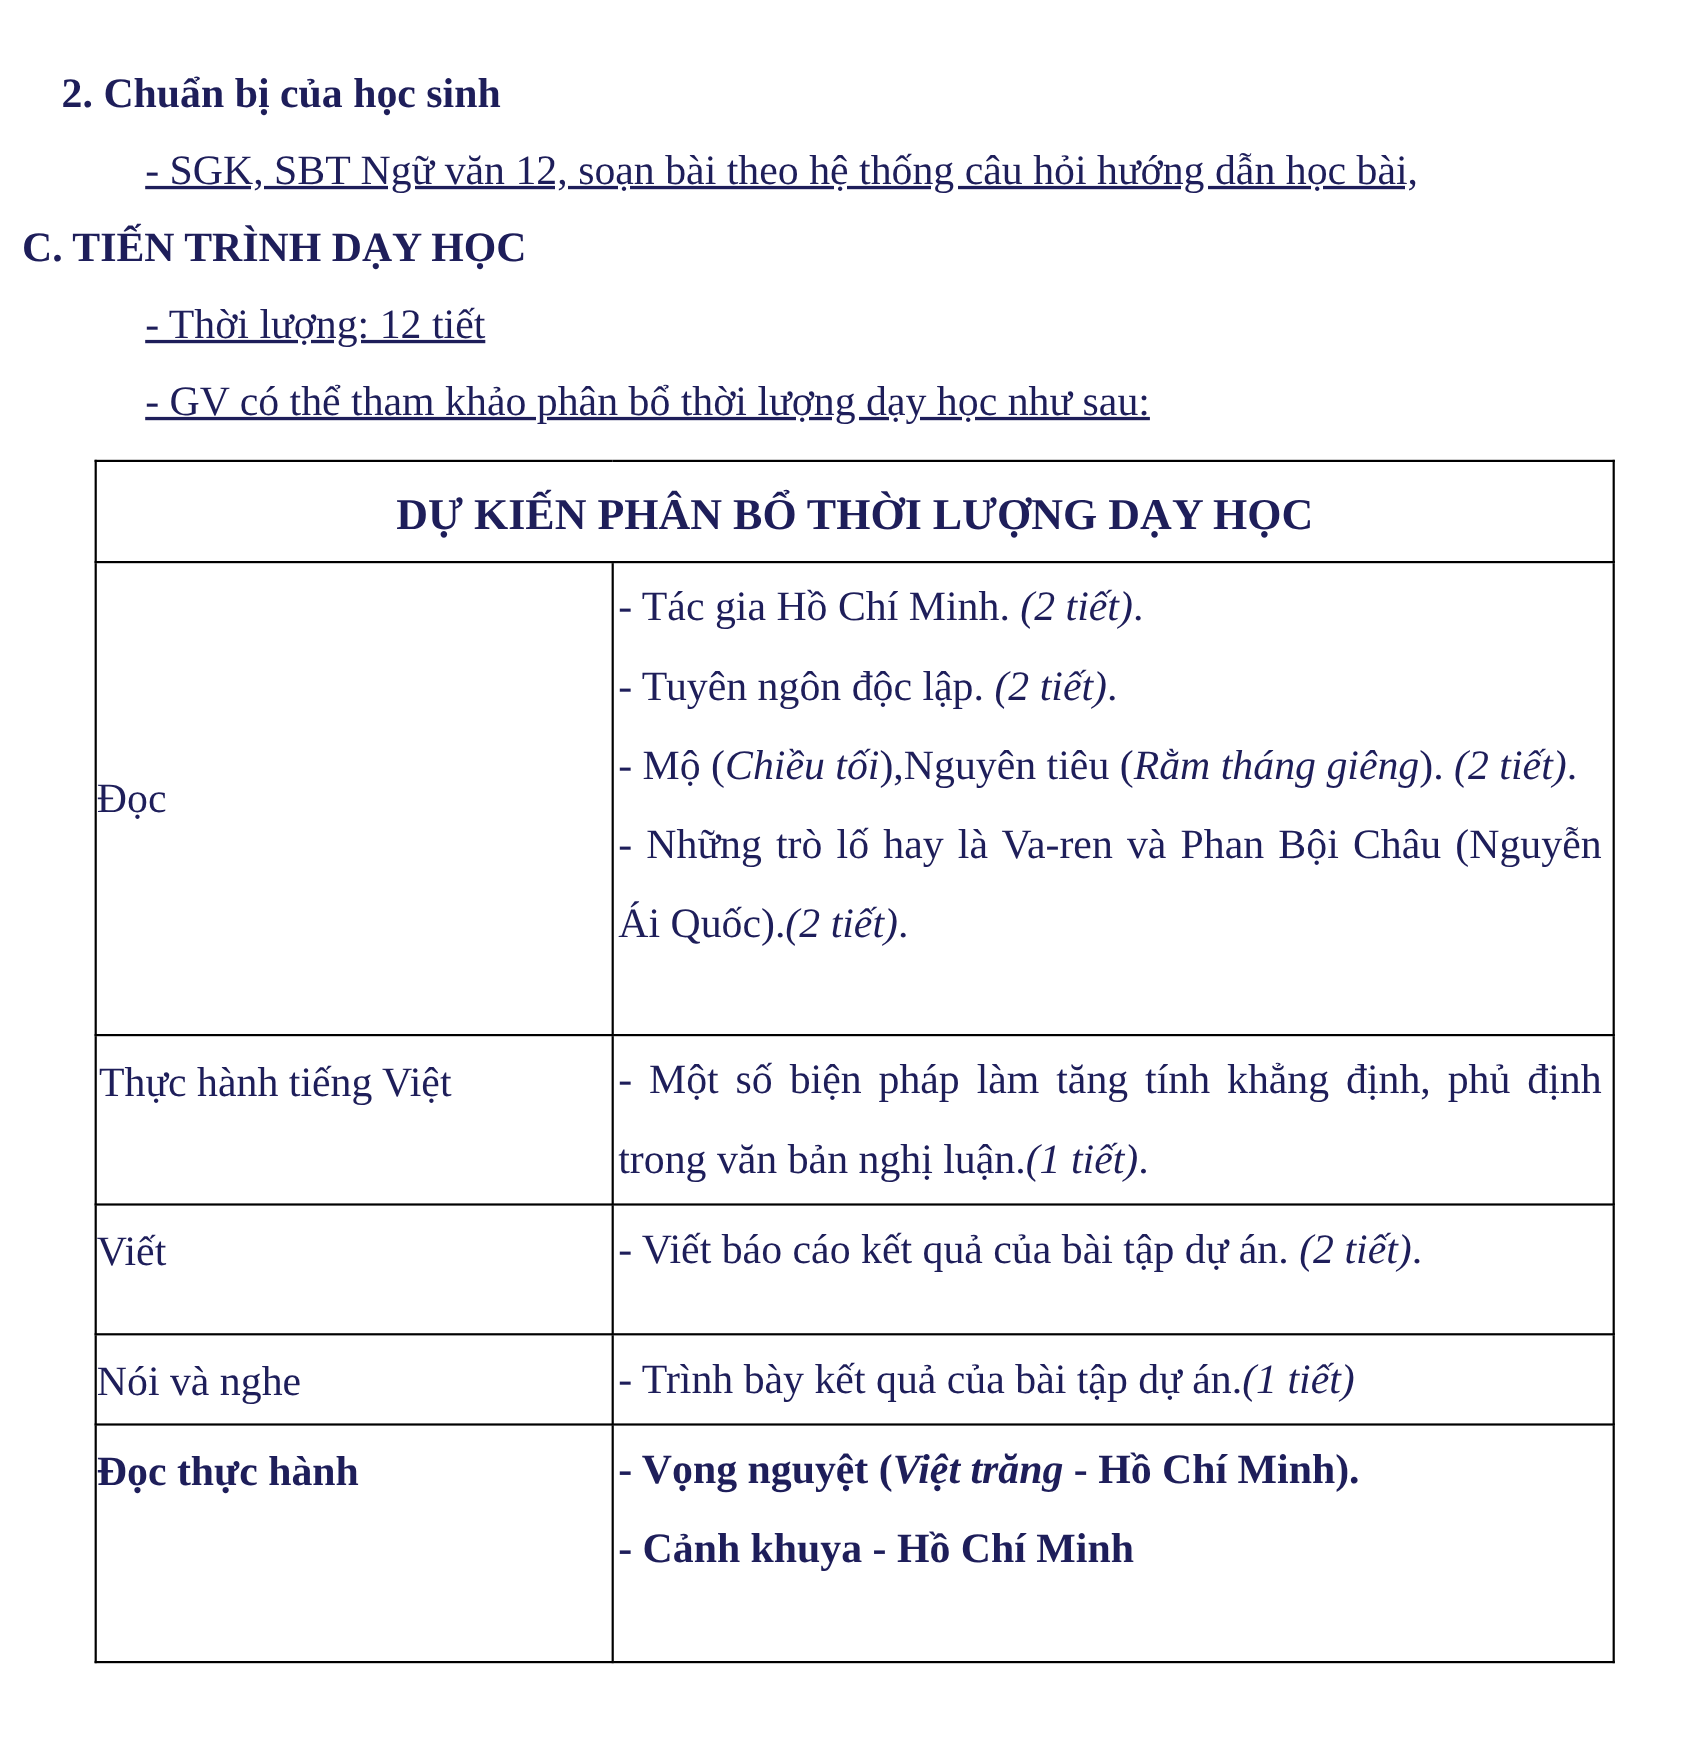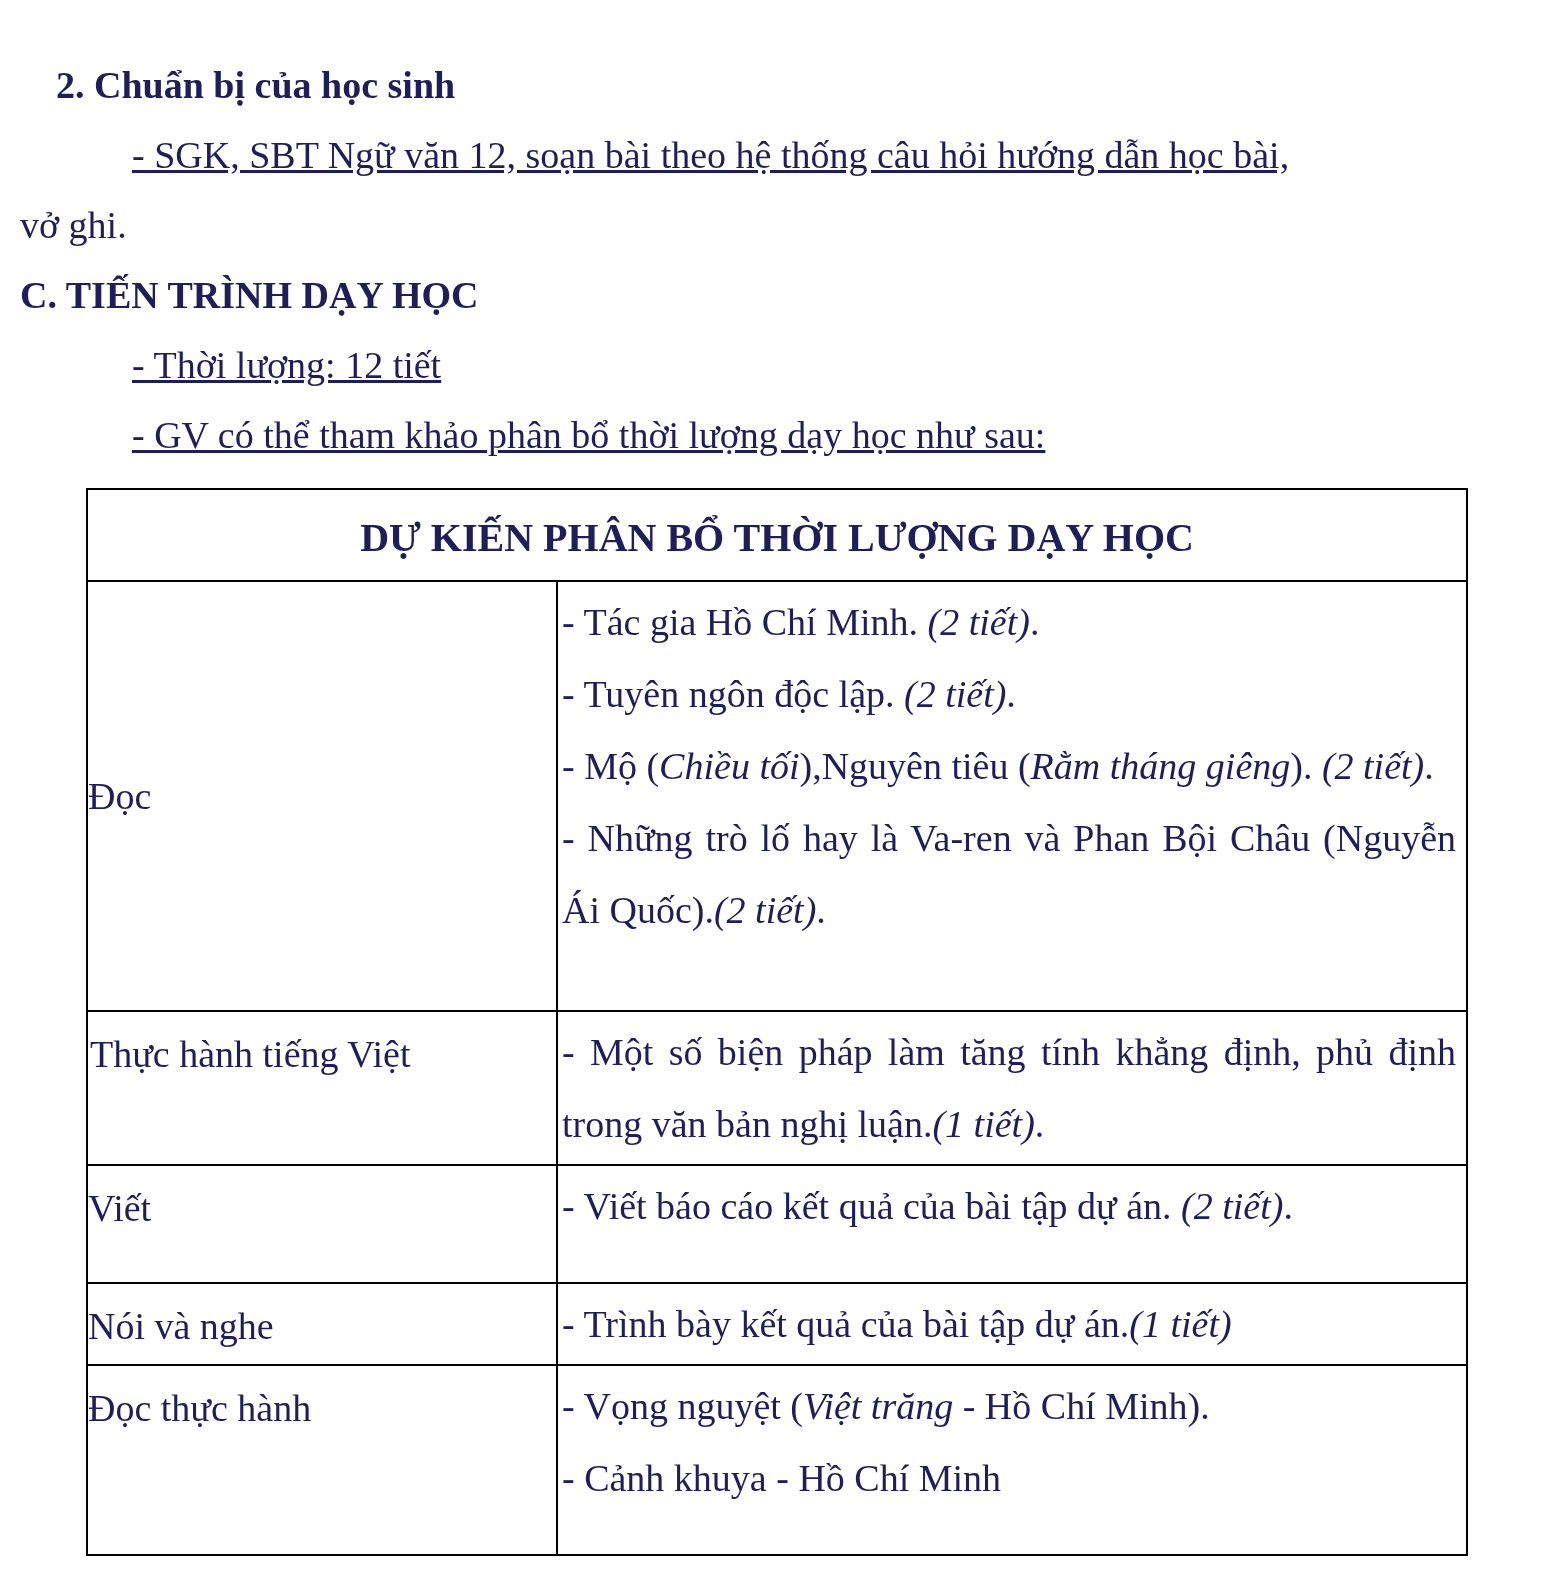--- a/index.html
+++ b/index.html
@@ -58,35 +58,34 @@
     font-size: 38px;
     line-height: 72px;
     text-align: justify;
   }
   p.item em { font-style: italic; }
 
   tbody tr:nth-child(1) { height: 430px; }
   tbody tr:nth-child(2) { height: 140px; }
   tbody tr:nth-child(3) { height: 118px; }
   tbody tr:nth-child(4) { height: 80px; }
-  tbody tr:nth-child(5) { height: 190px; }
+  tbody tr:nth-child(5) { height: 216px; font-weight: bold; }
 
   tbody tr:nth-child(1) td.label-cell { vertical-align: middle; padding-top: 0; }
   tbody tr:nth-child(2) td.label-cell { text-align: left; padding-left: 2px; }
 </style>
 </head>
 <body style="color: rgb(30, 30, 90);">
 
 <div class="page">
 
   <div class="h-bold indent-head">2. Chuẩn bị của học sinh</div>
 
   <div class="line indent-body">- SGK, SBT Ngữ văn 12, soạn bài theo hệ thống câu hỏi hướng dẫn học bài,</div>
 
-  <div class="line">vở ghi.</div>
 
   <div class="h-bold">C. TIẾN TRÌNH DẠY HỌC</div>
 
   <div class="line indent-body">- Thời lượng: 12 tiết</div>
 
   <div class="line indent-body">- GV có thể tham khảo phân bổ thời lượng dạy học như sau:</div>
 
   <table class="schedule">
     <colgroup>
       <col class="c-label">

